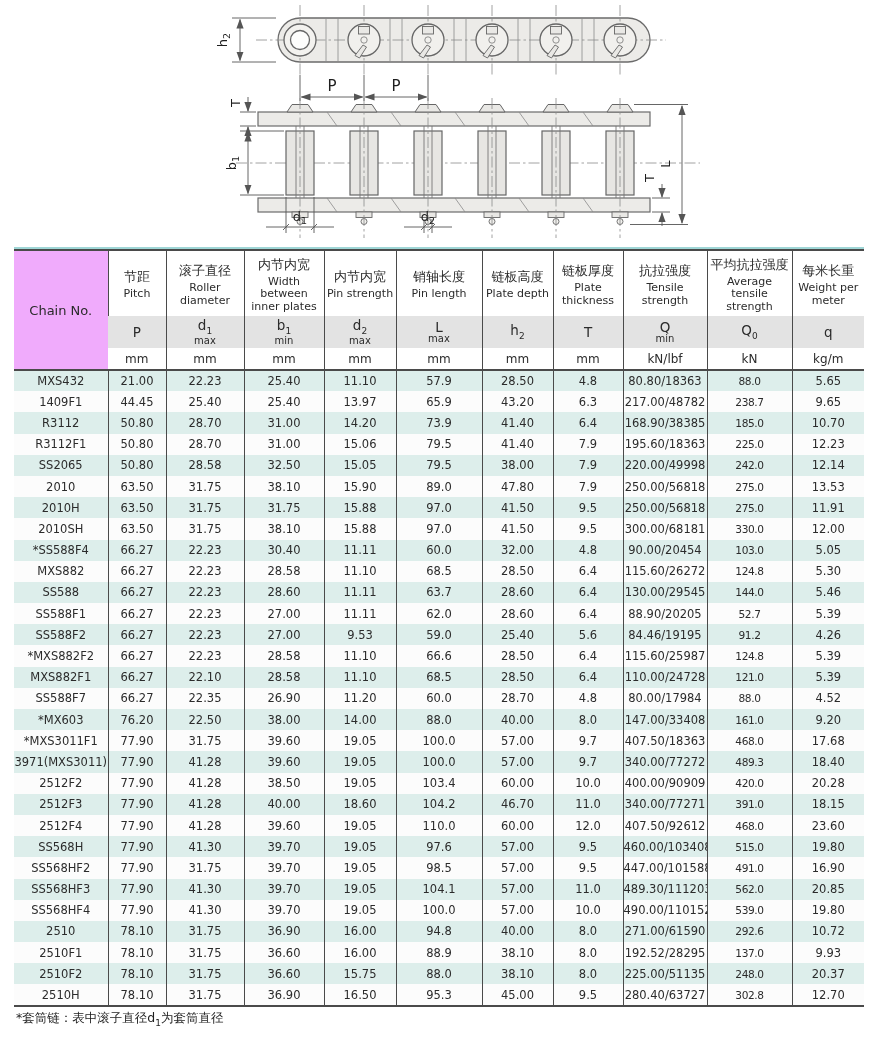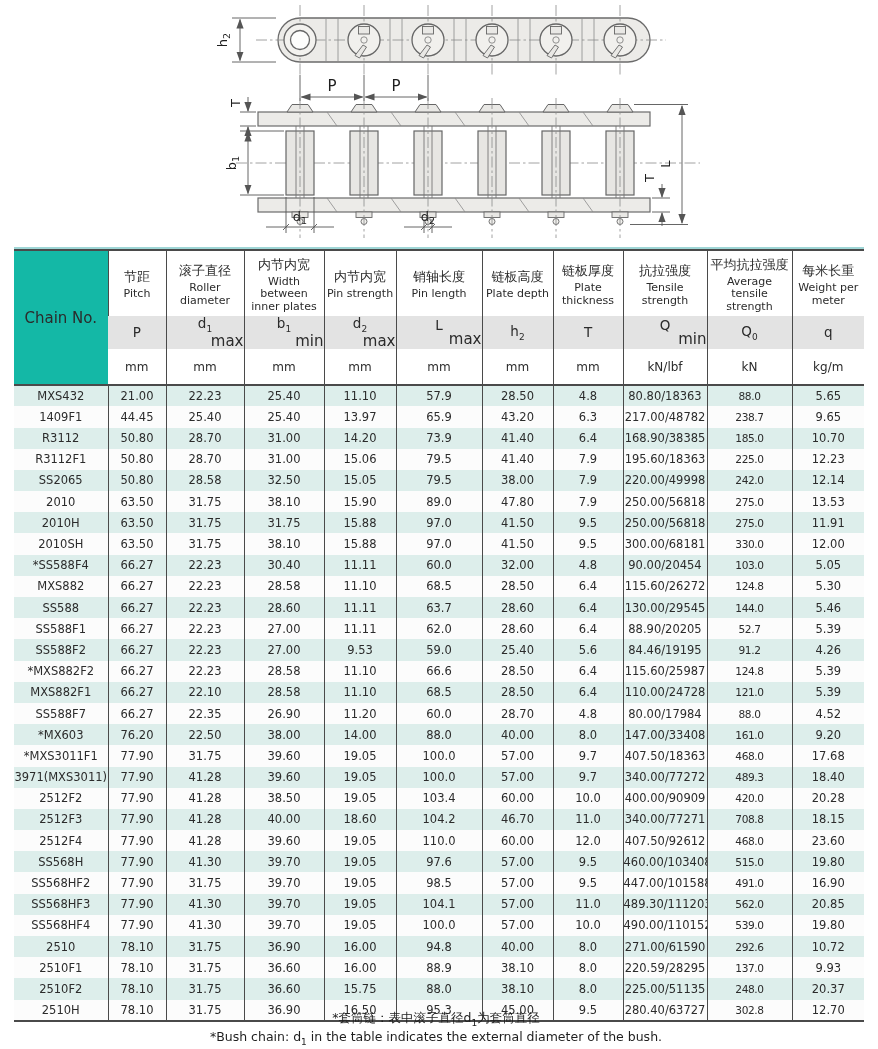--- a/index.html
+++ b/index.html
@@ -19,37 +19,37 @@
   .table-wrap { position:absolute; left:14px; top:247px; width:850px;
     border-top:2px solid var(--accent,#9fd6d6); }
   table { width:850px; border-collapse:collapse; table-layout:fixed;
     border-top:2px solid var(--line,#4a4a4a); border-bottom:2px solid var(--line,#4a4a4a); }
   col.c0{width:94px} col.c1{width:58px} col.c2{width:78px} col.c3{width:80px}
   col.c4{width:72px} col.c5{width:86px} col.c6{width:71px} col.c7{width:70px}
   col.c8{width:84px} col.c9{width:85px} col.c10{width:72px}
   th, td { border-left:1px solid var(--line,#4a4a4a); text-align:center; font-weight:normal;
     overflow:hidden; white-space:nowrap; }
   th:first-child, td:first-child { border-left:none; }
-  .chain-th { font-size:15px; background:#14b8a6; border-bottom:2px solid var(--line,#4a4a4a); }
+  .chain-th { font-size:13px; background:#f0abfc; border-bottom:2px solid var(--line,#4a4a4a); }
   .lbl-th { height:66px; vertical-align:middle; background:#fff; white-space:normal; }
   .lbl-th .cn { font-size:13px; padding-top:2px; }
   .lbl-th .en { font-size:11px; line-height:1.12; padding-top:2px; }
   .sym-th { height:32px; vertical-align:middle; background:var(--band,#e3e3e3); }
   .sym-th .sym { font-size:13.5px; line-height:1.05; }
-  .sym-th .qual { font-size:15px; line-height:1.0;text-align:right; }
-  .unit-th { height:36px; font-size:12px; background:#fff;
+  .sym-th .qual { font-size:10px; line-height:1.0; }
+  .unit-th { height:22px; font-size:12px; background:#fff;
     border-bottom:2px solid var(--line,#4a4a4a); }
   sub { font-size:9px; }
   #spec-body td { height:21.2px; font-size:11.5px; }
   #spec-body tr:nth-child(odd)  { background:var(--stripe,#ddeeeb); }
   #spec-body tr:nth-child(even) { background:#fcfcfc; }
   #spec-body td:nth-child(10) { font-size:10.6px; letter-spacing:-0.4px; }
 
   .footnotes { position:absolute; left:16px; top:1010px; width:840px; }
-  .fn { font-size:12.5px; line-height:1.35; color:#1e1e1e;text-align:center; }
+  .fn { font-size:12.5px; line-height:1.35; color:#1e1e1e; }
 </style>
 </head>
 <body>
 
 <div class="page">
 
   <div class="drawing-area">
     <svg width="878" height="246" viewBox="0 0 878 246">
       <defs>
         <marker id="arrE" markerWidth="11" markerHeight="8" refX="10" refY="4" orient="auto">
@@ -576,21 +576,21 @@
           <tr>
             <td class="chain-td">2512F3</td>
             <td class="val-td">77.90</td>
             <td class="val-td">41.28</td>
             <td class="val-td">40.00</td>
             <td class="val-td">18.60</td>
             <td class="val-td">104.2</td>
             <td class="val-td">46.70</td>
             <td class="val-td">11.0</td>
             <td class="val-td">340.00/77271</td>
-            <td class="val-td">708.8</td>
+            <td class="val-td">391.0</td>
             <td class="val-td">18.15</td>
           </tr>
           <tr>
             <td class="chain-td">2512F4</td>
             <td class="val-td">77.90</td>
             <td class="val-td">41.28</td>
             <td class="val-td">39.60</td>
             <td class="val-td">19.05</td>
             <td class="val-td">110.0</td>
             <td class="val-td">60.00</td>
@@ -666,21 +666,21 @@
           </tr>
           <tr>
             <td class="chain-td">2510F1</td>
             <td class="val-td">78.10</td>
             <td class="val-td">31.75</td>
             <td class="val-td">36.60</td>
             <td class="val-td">16.00</td>
             <td class="val-td">88.9</td>
             <td class="val-td">38.10</td>
             <td class="val-td">8.0</td>
-            <td class="val-td">220.59/28295</td>
+            <td class="val-td">192.52/28295</td>
             <td class="val-td">137.0</td>
             <td class="val-td">9.93</td>
           </tr>
           <tr>
             <td class="chain-td">2510F2</td>
             <td class="val-td">78.10</td>
             <td class="val-td">31.75</td>
             <td class="val-td">36.60</td>
             <td class="val-td">15.75</td>
             <td class="val-td">88.0</td>
@@ -702,16 +702,15 @@
             <td class="val-td">280.40/63727</td>
             <td class="val-td">302.8</td>
             <td class="val-td">12.70</td>
           </tr>
         </tbody>
     </table>
   </div>
 
   <div class="footnotes">
     <div class="fn"><span>*套筒链：表中滚子直径d</span><sub>1</sub><span>为套筒直径</span></div>
-    <div class="fn"><span>*Bush chain: d</span><sub>1</sub><span> in the table indicates the external diameter of the bush.</span></div>
   </div>
 
 </div>
 
 </body></html>

